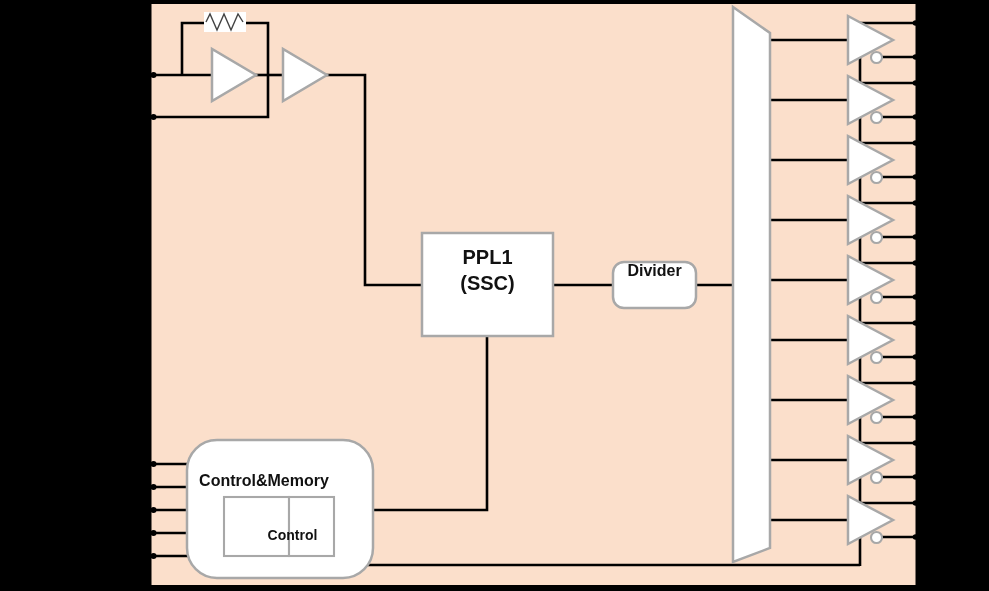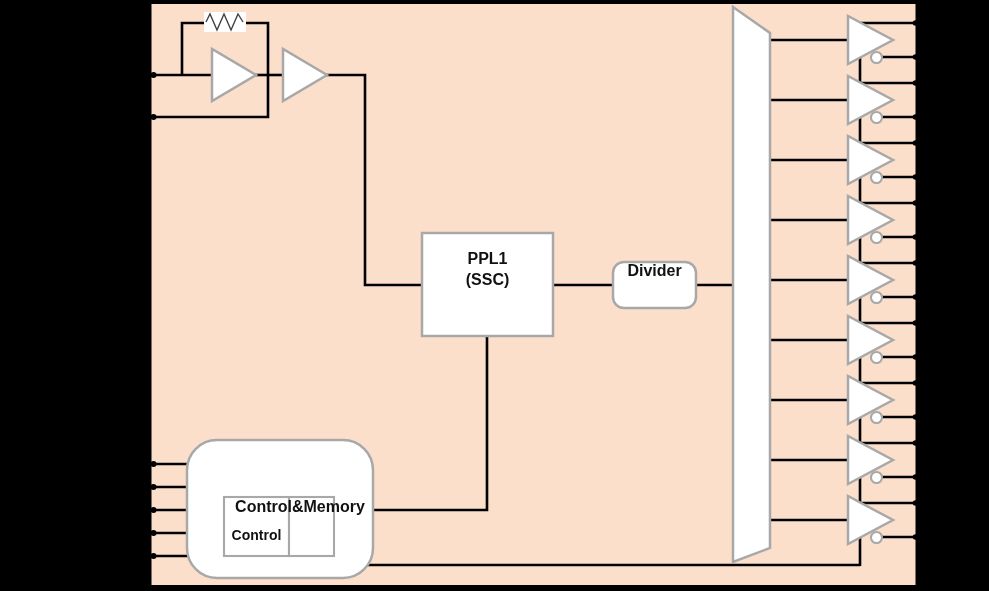--- a/index.html
+++ b/index.html
@@ -11,24 +11,24 @@
   .wire  { stroke:#000000; stroke-width:2.6; fill:none; }
   .thin  { stroke:#444444; stroke-width:1.4; fill:none; }
   .blk   { fill:#ffffff; stroke:#a8a8a8; stroke-width:2.5; }
   .blk2  { fill:#ffffff; stroke:#a8a8a8; stroke-width:2.1; }
   .dot   { fill:#000000; stroke:none; }
   .lbl {
     position:absolute; color:#111111; font-weight:bold;
     display:flex; align-items:center; justify-content:center;
     text-align:center; line-height:1.3; pointer-events:none;
   }
-  .lbl-pll     { left:422px; top:233px; width:131px; height:74px; font-size:16px; flex-direction:column; }
+  .lbl-pll     { left:422px; top:233px; width:131px; height:74px; font-size:20px; flex-direction:column; }
   .lbl-divider { left:613px; top:248px; width:83px;  height:46px;  font-size:16px; }
-  .lbl-cm      { left:187px; top:496px; width:154px; height:22px;  font-size:16px;padding-left:36px; }
-  .lbl-control { left:224px; top:497px; width:65px;  height:76px;  font-size:14px; }
+  .lbl-cm      { left:187px; top:470px; width:154px; height:22px;  font-size:16px; }
+  .lbl-control { left:224px; top:497px; width:65px;  height:76px;  font-size:14px;padding-left:36px; }
   .lbl-ram     { left:289px; top:497px; width:45px;  height:59px;  font-size:14px; }
 </style>
 </head>
 <body>
 
 <div class="stage">
   <svg width="989" height="591" viewBox="0 0 989 591">
 
     <rect x="150" y="2.5" width="767" height="584" fill="#fbdfcb" stroke="#000000" stroke-width="3"></rect>
 

